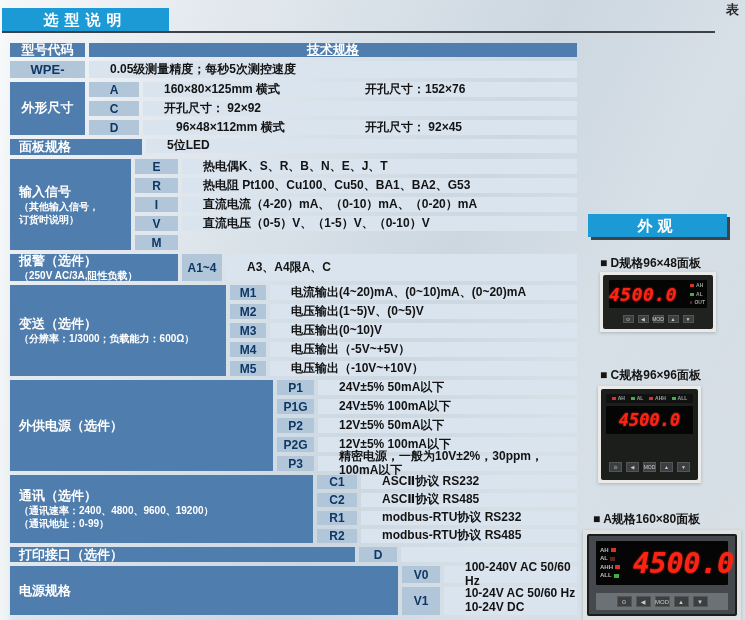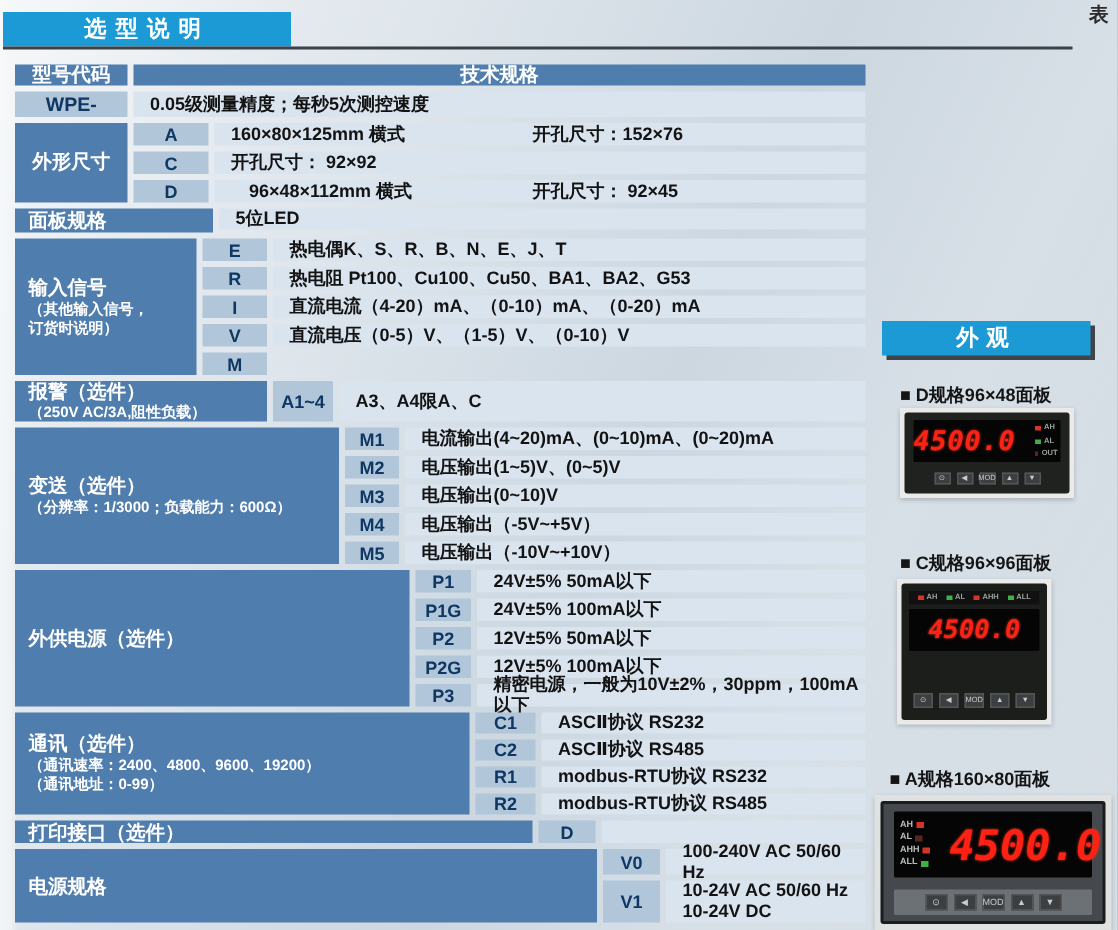--- a/index.html
+++ b/index.html
@@ -13,21 +13,21 @@
   }
   .page::before {
     content:""; position:absolute; inset:0; pointer-events:none;
     background:
       linear-gradient(118deg, rgba(255,255,255,.45) 0%, rgba(255,255,255,0) 20%),
       linear-gradient(298deg, rgba(255,255,255,.30) 0%, rgba(255,255,255,0) 25%);
   }
   .corner { position:absolute; top:1px; right:6px; font-size:13px; font-weight:bold; color:#2b2b2b; }
 
   .title-tab {
-    position:absolute; left:2px; top:8px; width:192px; height:23px;
+    position:absolute; left:2px; top:8px; width:167px; height:23px;
     background:#1b9ad6; color:#fff; font-size:15px; font-weight:bold;
     letter-spacing:6px; text-align:center; line-height:23px;
   }
   .title-rule { position:absolute; left:2px; top:31px; width:713px; height:2px; background:#3c4146; }
 
   .spec-table { position:absolute; left:10px; top:43px; width:567px; }
   .sec { display:flex; gap:4px; margin-bottom:4px; }
   .lbl {
     background:#4f7dad; color:#fff; font-weight:bold; font-size:13px;
     display:flex; flex-direction:column; justify-content:center;
@@ -36,27 +36,27 @@
   .lbl .sub { font-size:10px; line-height:1.3; }
   .lbl.center { padding-left:0; align-items:center; }
   .rows { flex:1; display:flex; flex-direction:column; gap:4px; }
   .r { display:flex; gap:4px; }
   .code {
     background:#b2c6da; color:#0e3764; font-weight:bold; font-size:12px;
     display:flex; align-items:center; justify-content:center; flex:0 0 auto;
   }
   .spec {
     background:#dae4ef; color:#131313; font-weight:bold; font-size:12px;
-    display:flex; align-items:center; padding-left:11px; flex:1; line-height:1.15;
+    display:flex; align-items:center; padding-left:21px; flex:1; line-height:1.15;
   }
   .spec .dim { width:201px; }
   .spec.multiline { flex-direction:column; align-items:flex-start; justify-content:center; }
 
   
-  .w-hdr  { width:75px; }   .sec-hdr  .spec { justify-content:center; padding-left:0; font-size:13px; color:#fff; background:#4f7dad; }
+  .w-hdr  { width:75px; }   .sec-hdr  .spec { justify-content:center; padding-left:0; font-size:13px; color:#fff; background:#4f7dad;text-decoration:underline; }
   .sec-model .code { width:75px; font-size:13px; }
   .sec-dims .lbl { width:75px; }  .sec-dims .code { width:50px; }  .sec-dims .r { height:15px; }
   .sec-panel .lbl { width:132px; } .sec-panel .r { height:14px; }
   .sec-input .lbl { width:121px; } .sec-input .code { width:43px; } .sec-input .r { height:15px; }
   .sec-alarm .lbl { width:168px; } .sec-alarm .code { width:40px; } .sec-alarm { height:27px; }
   .sec-trans .lbl { width:216px; } .sec-trans .code { width:36px; } .sec-trans .r { height:15px; }
   .sec-ext   .lbl { width:263px; } .sec-ext   .code { width:37px; } .sec-ext .r { height:15px; }
   .sec-comm  .lbl { width:303px; } .sec-comm  .code { width:40px; } .sec-comm .r { height:14px; }
   .sec-print .lbl { width:345px; } .sec-print .code { width:38px; } .sec-print { height:15px; }
   .sec-power .lbl { width:388px; } .sec-power .code { width:38px; }

